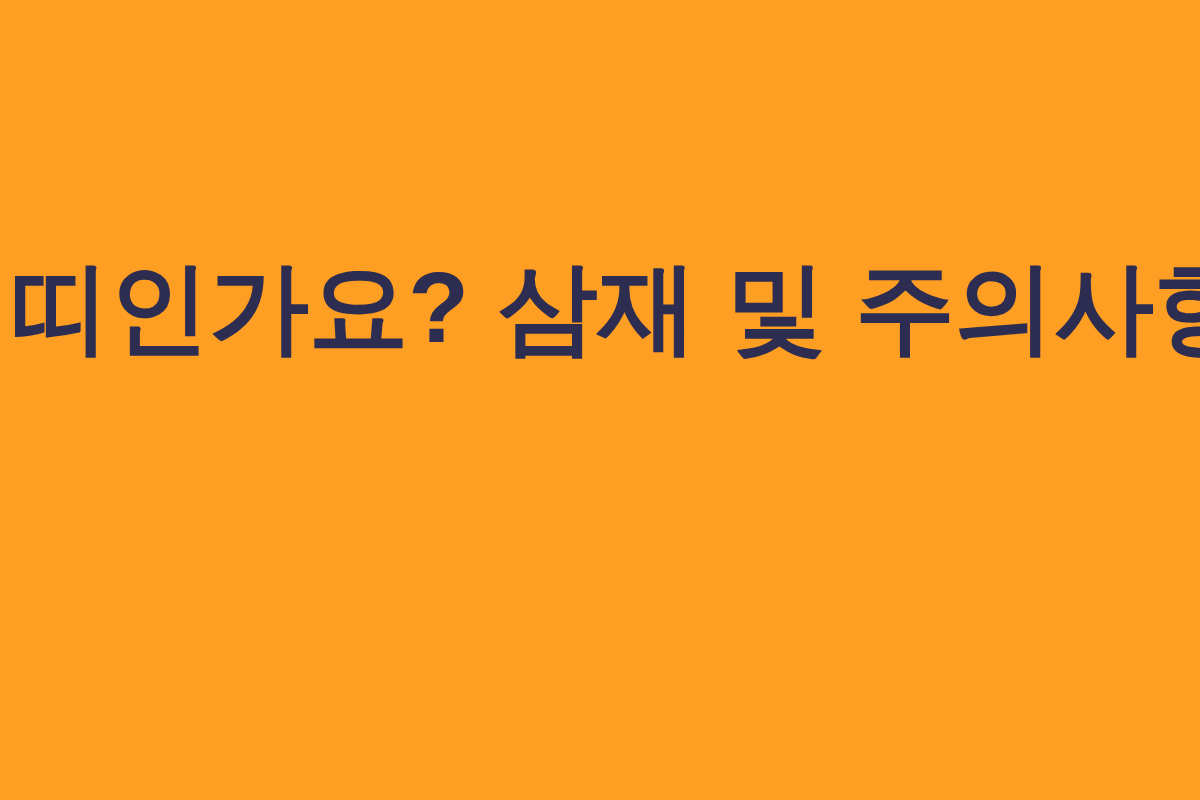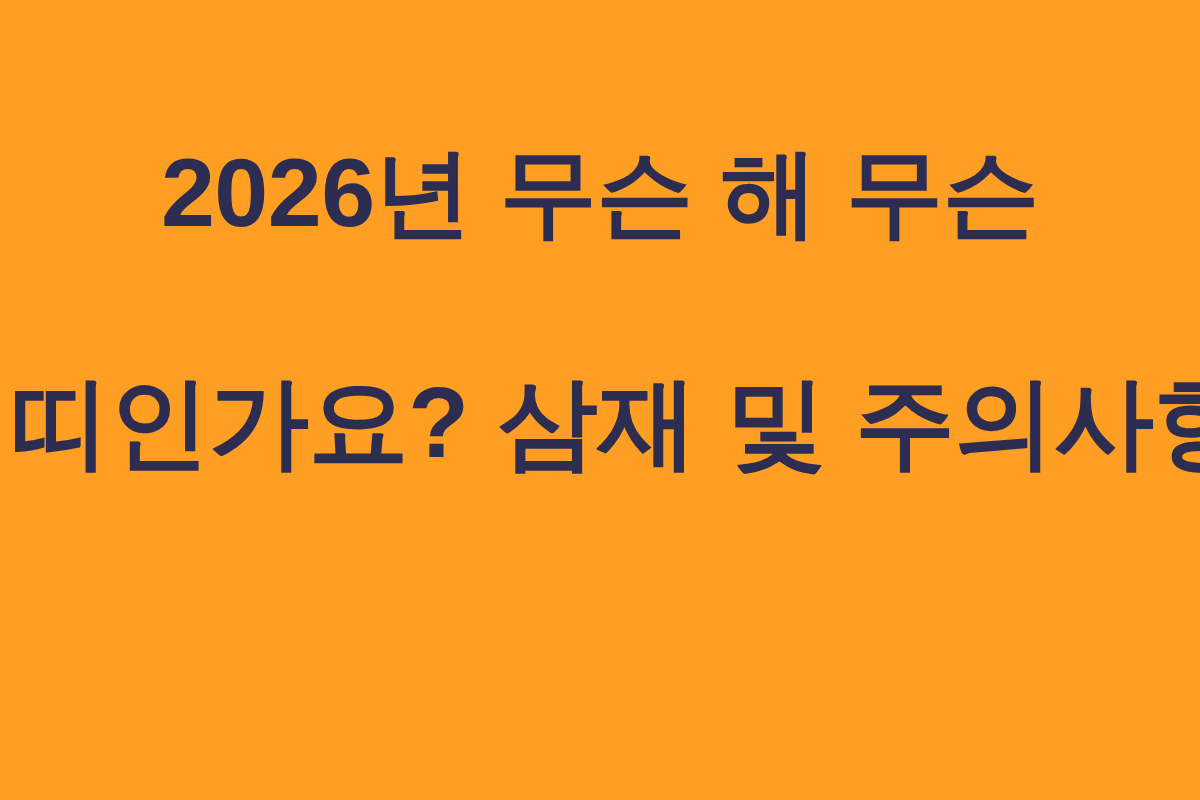--- a/index.html
+++ b/index.html
@@ -53,17 +53,16 @@
     font-size: 100px;
     letter-spacing: -0.5px;
   }
 </style>
 </head>
 <body>
 
 <div id="title-card" style="background-color: rgb(254, 158, 34);">
 
   <h1 id="headline" style="color: rgb(45, 45, 82);">
-    <span class="headline-line line-1">2026년 무슨 해 무슨</span>
     <span class="headline-line line-2">띠인가요? 삼재 및 주의사항</span>
   </h1>
 
 </div>
 
 </body></html>

